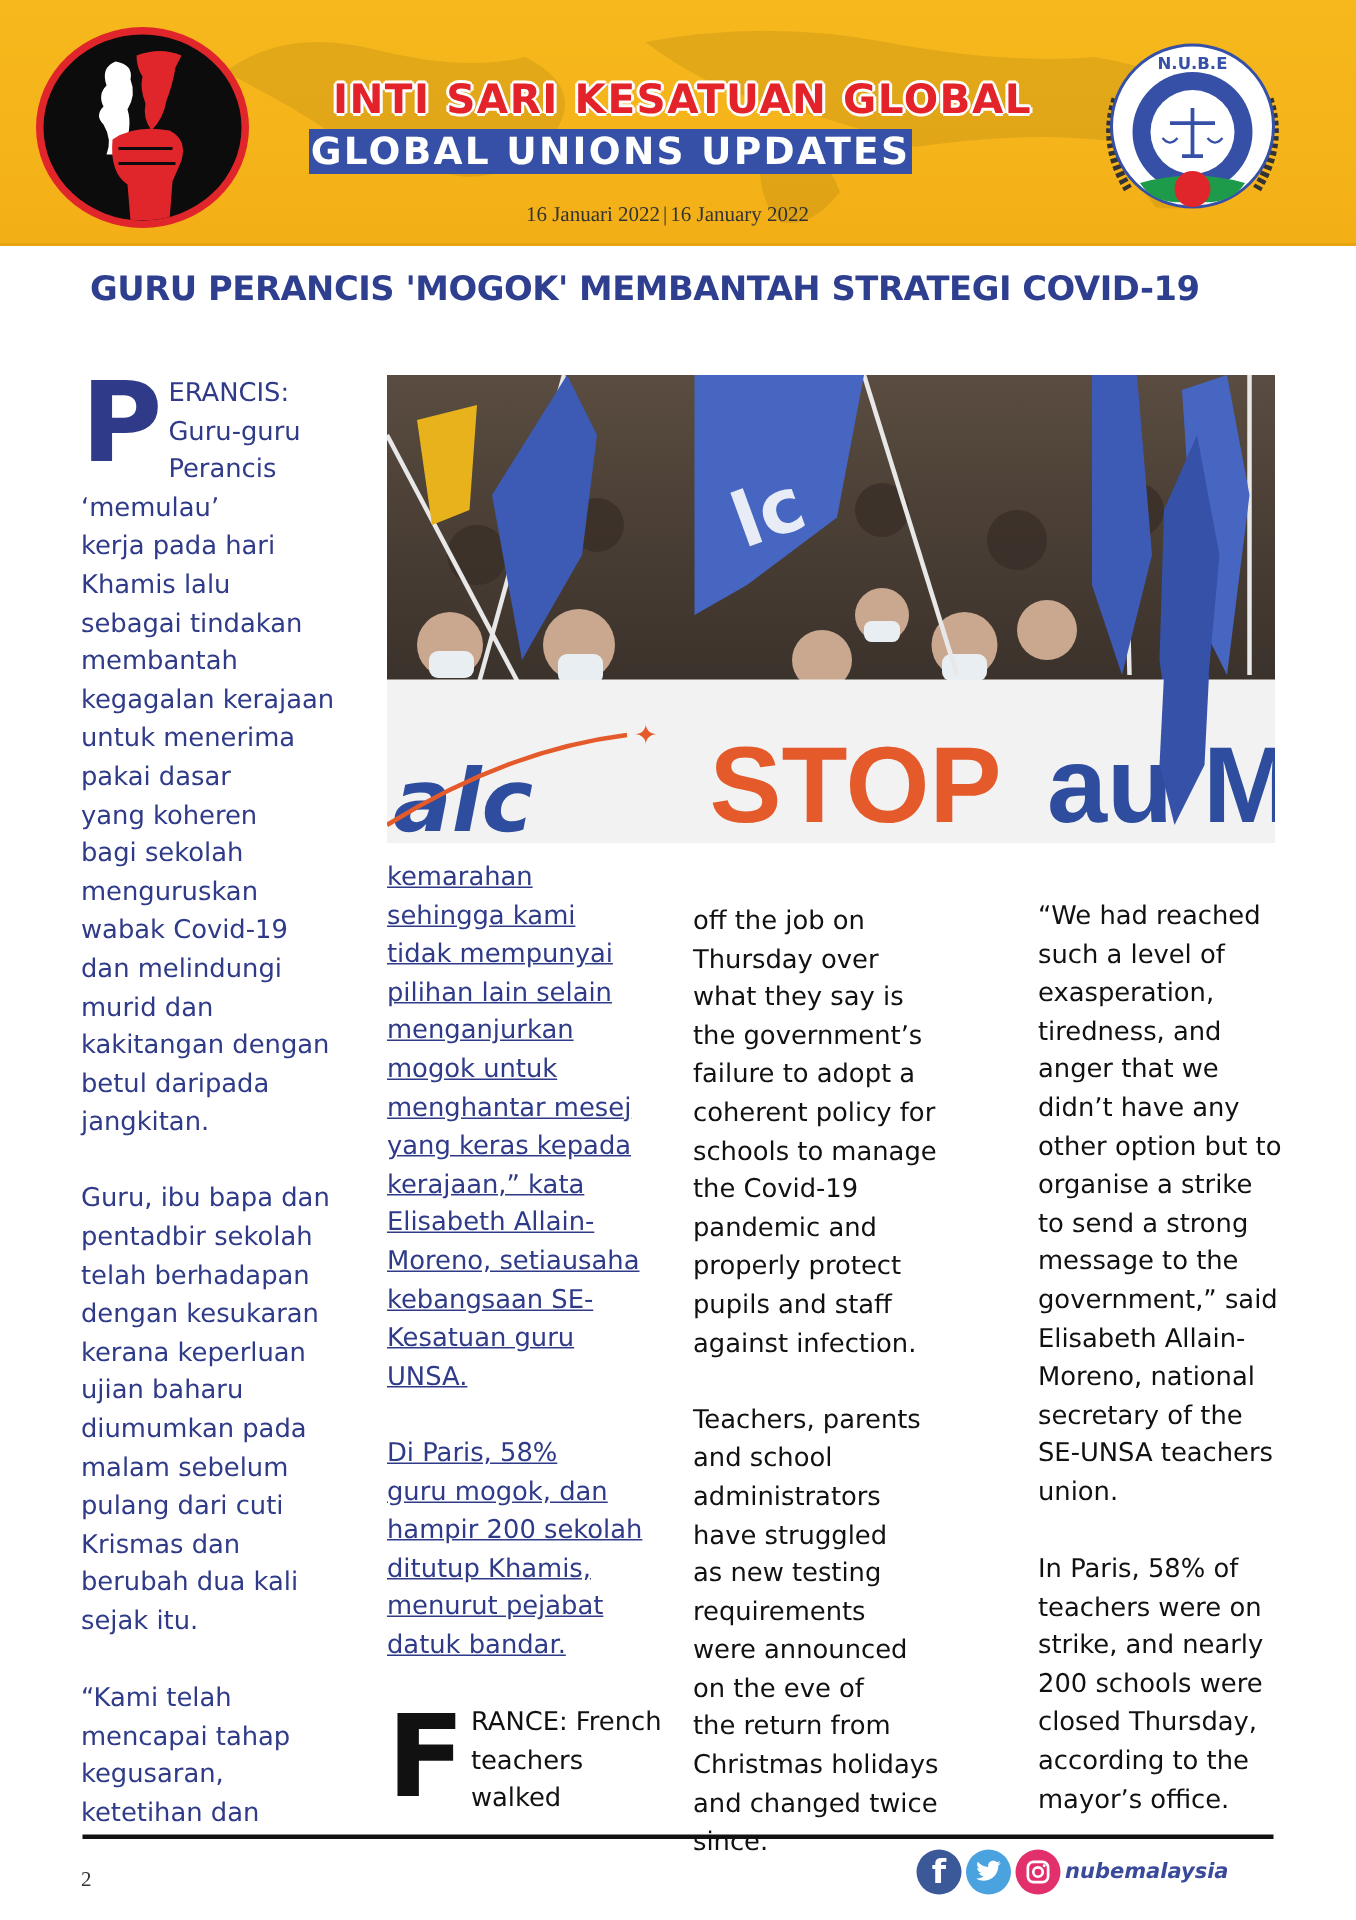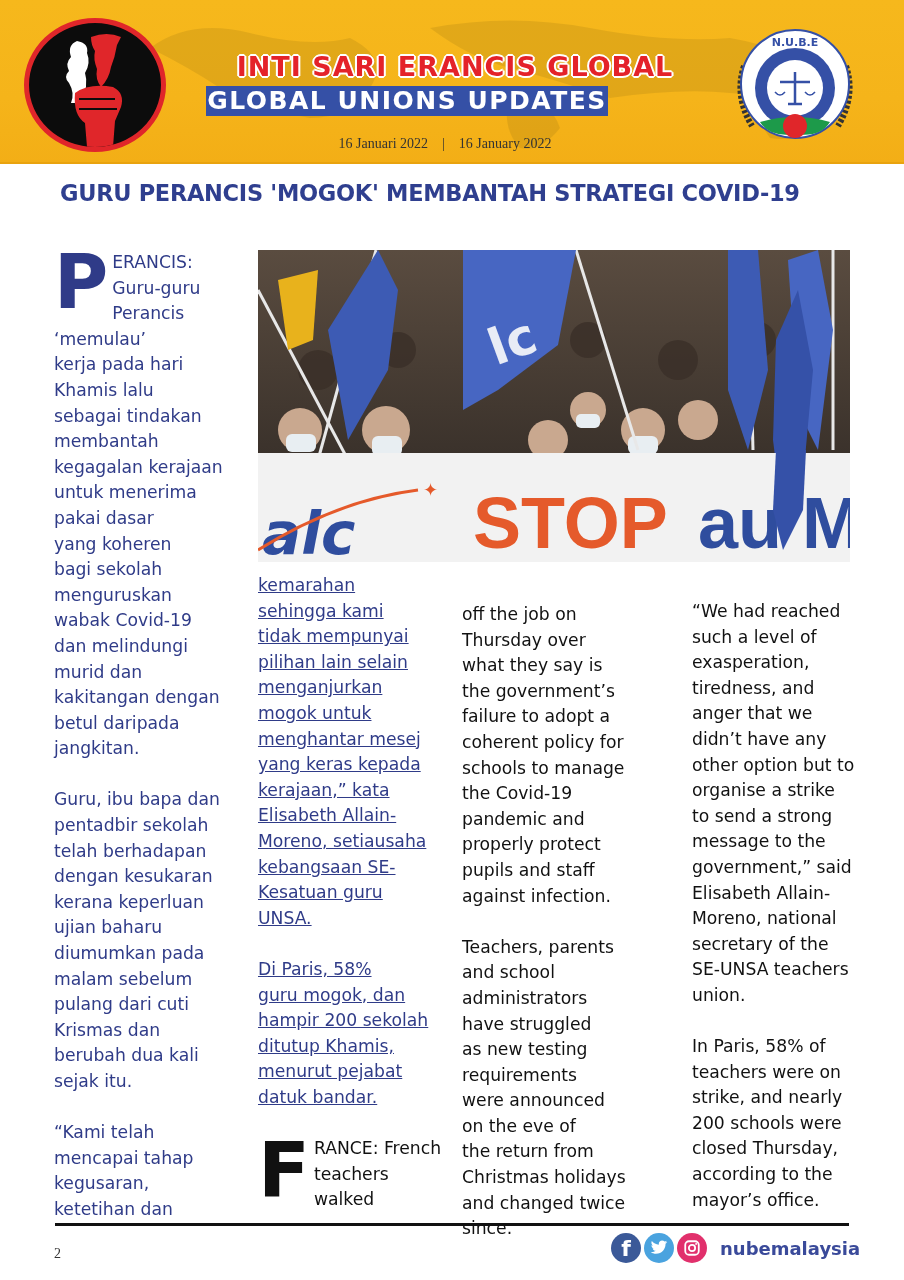--- a/index.html
+++ b/index.html
@@ -37,21 +37,21 @@
   }
   .title-sub {
     position: absolute; left: 206px; top: 86px; width: 402px; height: 30px;
     background: #3550a6; color: #ffffff; text-align: center;
     font-family: "DejaVu Sans", sans-serif; font-weight: bold; font-size: 25px;
     line-height: 30px; letter-spacing: 1.5px;
   }
   .dates {
     position: absolute; left: 300px; top: 134px; width: 290px; height: 20px;
     font-family: "Liberation Serif", serif; font-size: 14px; color: #333;
-    display: flex; gap: 14px; align-items: center; justify-content: center;
+    display: flex; gap: 2px; align-items: center; justify-content: center;
   }
 
   
   .headline {
     position: absolute; left: 60px; top: 178px; width: 790px;
     text-align: left; color: #2f3f8f;
     font-family: "DejaVu Sans", sans-serif; font-weight: bold; font-size: 22.5px;
     line-height: 30px; letter-spacing: -0.3px;
   }
 
@@ -70,21 +70,21 @@
     float: left; font-family: "DejaVu Sans", sans-serif; font-weight: bold;
     font-size: 74px; line-height: 64px; margin-right: 4px; margin-top: 0px;
   }
   .para-gap { height: 25.6px; }
 
   
   .footer-rule { position: absolute; left: 55px; top: 1223px; width: 794px; height: 3px; background: #111; }
   .page-number { position: absolute; left: 54px; top: 1246px; font-family: "Liberation Serif", serif; font-size: 14px; color: #333; }
   .social { position: absolute; left: 611px; top: 1233px; display: flex; align-items: center; gap: 3px; }
   .social .ic { width: 30px; height: 30px; border-radius: 50%; display: flex; align-items: center; justify-content: center; color: #fff; font-weight: bold; }
-  .social .handle { margin-left: 10px; font-family: "DejaVu Sans", sans-serif; font-size: 18px; color: #3a4a9a; font-weight: bold; }
+  .social .handle { font-family: "DejaVu Sans", sans-serif; font-size: 14px; color: #3a4a9a; font-weight: bold; font-style: italic; }
 </style>
 </head>
 <body>
 
 <div class="header">
   <svg class="map" viewBox="0 0 740 150">
     <path d="M20 40 Q60 10 120 25 T220 30 Q260 50 240 80 T180 110 Q120 100 90 80 T20 40Z" fill="#8a6a10"></path>
     <path d="M300 20 Q380 5 460 20 T600 30 Q660 40 700 70 Q650 90 600 85 T480 90 Q420 70 380 60 T300 20Z" fill="#8a6a10"></path>
     <path d="M380 80 Q420 90 430 120 Q410 145 390 140 Q370 120 380 80Z" fill="#8a6a10"></path>
     <path d="M620 100 Q660 95 690 115 Q670 135 640 130 Z" fill="#8a6a10"></path>
@@ -92,21 +92,21 @@
 
   <div class="logo-left">
     <svg width="132" height="124" viewBox="0 0 132 124">
       <path d="M48 18 Q38 22 42 34 Q36 40 40 48 Q34 54 40 60 Q46 70 42 80 L52 80 Q60 62 56 50 Q62 40 58 30 Q60 20 48 18Z" fill="#ffffff"></path>
       <path d="M62 14 Q78 8 92 14 L88 22 Q86 34 82 44 Q80 56 72 64 Q66 56 68 46 Q64 36 66 28 Q62 22 62 14Z" fill="#e0262a"></path>
       <path d="M46 70 Q60 60 84 64 Q96 70 92 84 L86 98 L84 124 L58 124 L56 100 Q44 92 46 70Z" fill="#e0262a"></path>
       <path d="M50 76 L86 76 M50 86 L88 86" stroke="#0c0c0c" stroke-width="2"></path>
     </svg>
   </div>
 
-  <div class="title-main">INTI SARI ERANCIS GLOBAL</div>
+  <div class="title-main">INTI SARI KESATUAN GLOBAL</div>
   <div class="title-sub">GLOBAL UNIONS UPDATES</div>
 
   <div class="dates">
     <span>16 Januari 2022</span>
     <span>|</span>
     <span>16 January 2022</span>
   </div>
 
   <div class="logo-right">
     <svg width="130" height="124" viewBox="0 0 130 124">

